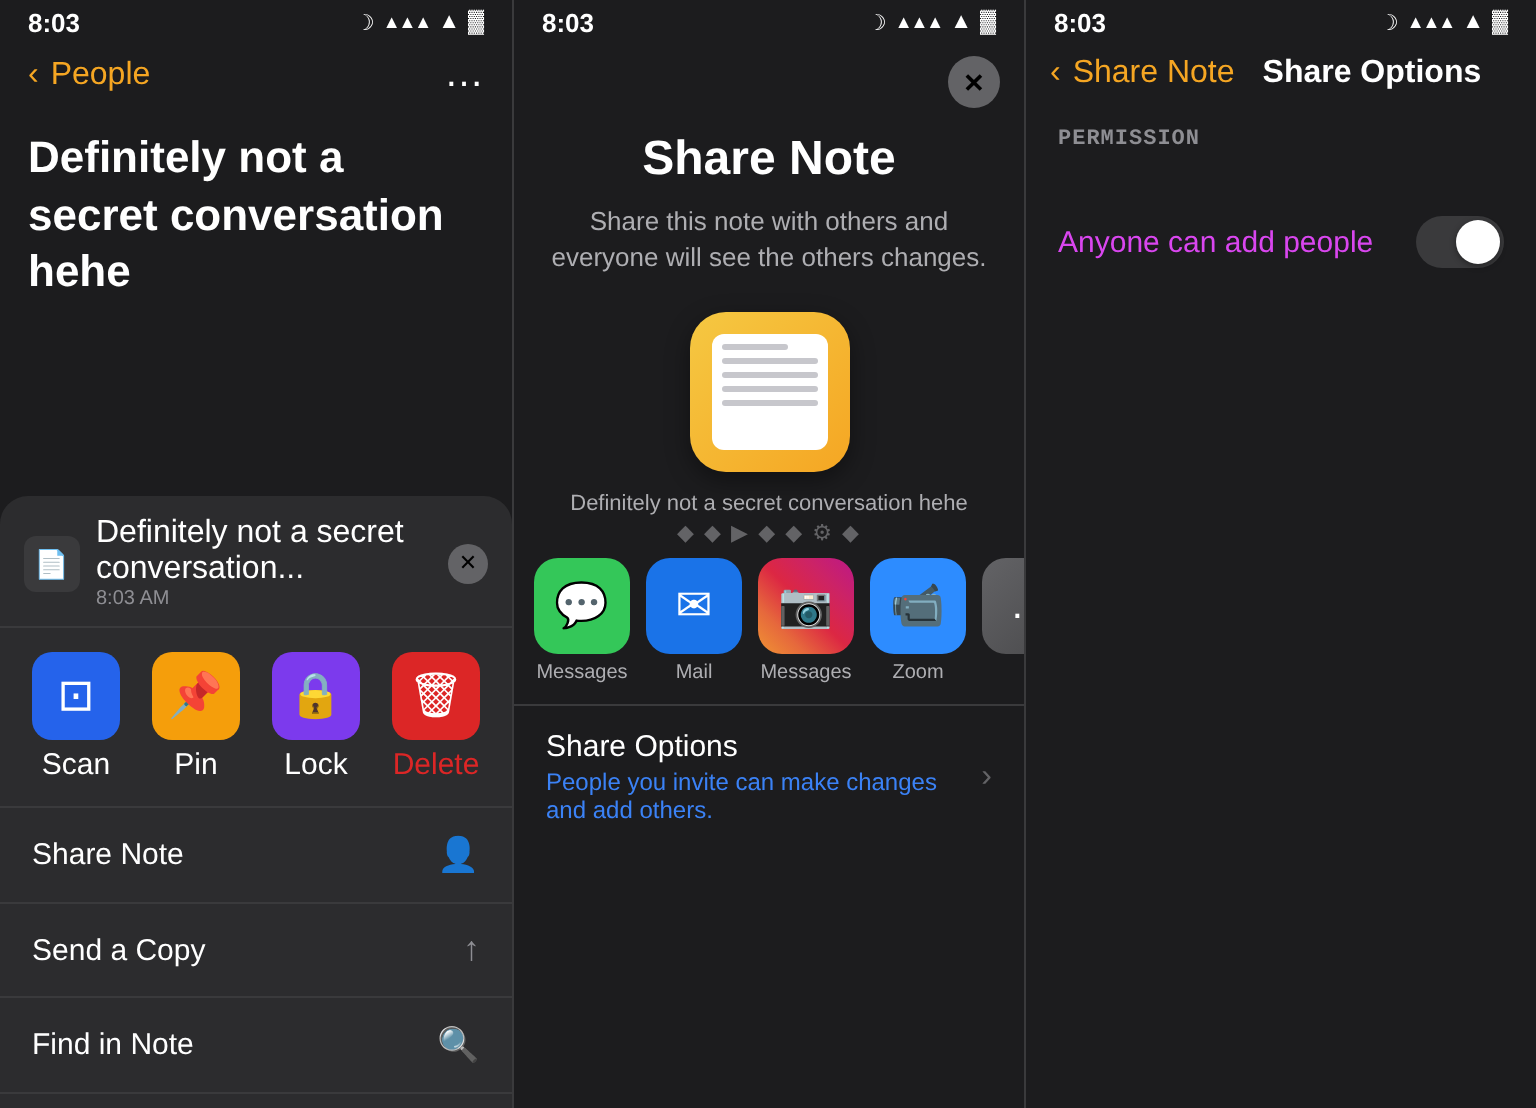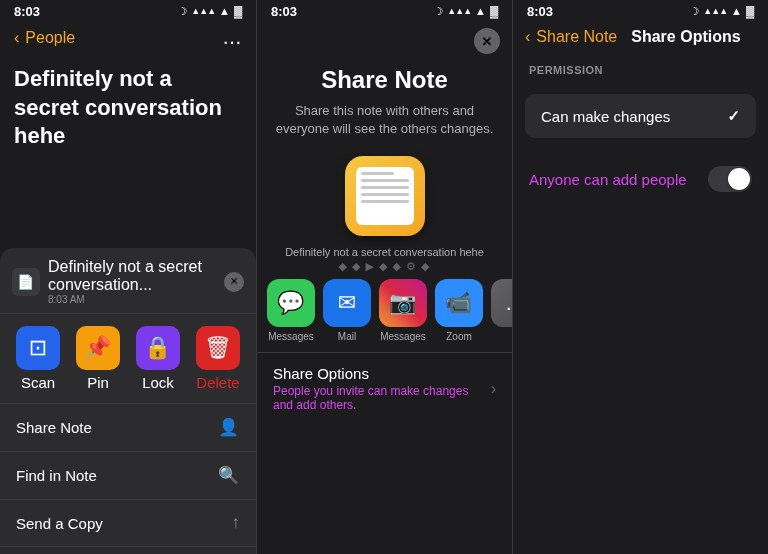--- a/index.html
+++ b/index.html
@@ -333,21 +333,21 @@
       border-top: 1px solid #3a3a3c;
       cursor: pointer;
     }
     .share-options-row .so-text { flex: 1; }
     .share-options-row .so-title {
       color: #fff;
       font-size: 15px;
       font-weight: 500;
     }
     .share-options-row .so-subtitle {
-      color: #d946ef;
+      color: #3b82f6;
       font-size: 12px;
       margin-top: 2px;
     }
     .share-options-row .so-arrow {
       color: #636366;
       font-size: 16px;
     }
 
     
     #panel3 {
@@ -388,21 +388,22 @@
       font-weight: 600;
       margin-left: 8px;
     }
 
     .permission-section-label {
       color: #8e8e93;
       font-size: 11px;
       font-weight: 600;
       text-transform: uppercase;
       letter-spacing: 0.5px;
-      padding: 8px 16px 18px;
+      padding: 8px 16px 4px;
+      font-family: Liberation Mono, monospace;
     }
 
     .permission-options {
       background: #2c2c2e;
       border-radius: 10px;
       margin: 0 12px;
       overflow: hidden;
     }
     .permission-option {
       display: flex;
@@ -508,26 +509,26 @@
         <span class="action-label delete-label">Delete</span>
       </div>
     </div>
 
     <ul class="context-menu-list">
       <li class="context-menu-item">
         <span>Share Note</span>
         <span class="menu-icon">👤</span>
       </li>
       <li class="context-menu-item">
+        <span>Send a Copy</span>
+        <span class="menu-icon">↑</span>
+      </li>
+      <li class="context-menu-item">
         <span>Find in Note</span>
         <span class="menu-icon">🔍</span>
-      </li>
-      <li class="context-menu-item">
-        <span>Send a Copy</span>
-        <span class="menu-icon">↑</span>
       </li>
       <li class="context-menu-item">
         <span>Move Note</span>
         <span class="menu-icon">📁</span>
       </li>
 
     </ul>
   </div>
 </div>
 
@@ -615,24 +616,20 @@
 
   <div class="panel3-nav">
     <span class="back-arr">‹</span>
     <span class="back-label">Share Note</span>
     <span class="panel3-page-title">Share Options</span>
   </div>
 
   <div class="permission-section-label">PERMISSION</div>
 
   <div class="permission-options">
-    <div class="permission-option">
-      <span>Can make changes</span>
-      <span class="checkmark">✓</span>
-    </div>
   </div>
 
   <div class="anyone-row">
     <span class="anyone-label">Anyone can add people</span>
     <div class="toggle-off"></div>
   </div>
 
 </div>
 
 </body></html>

